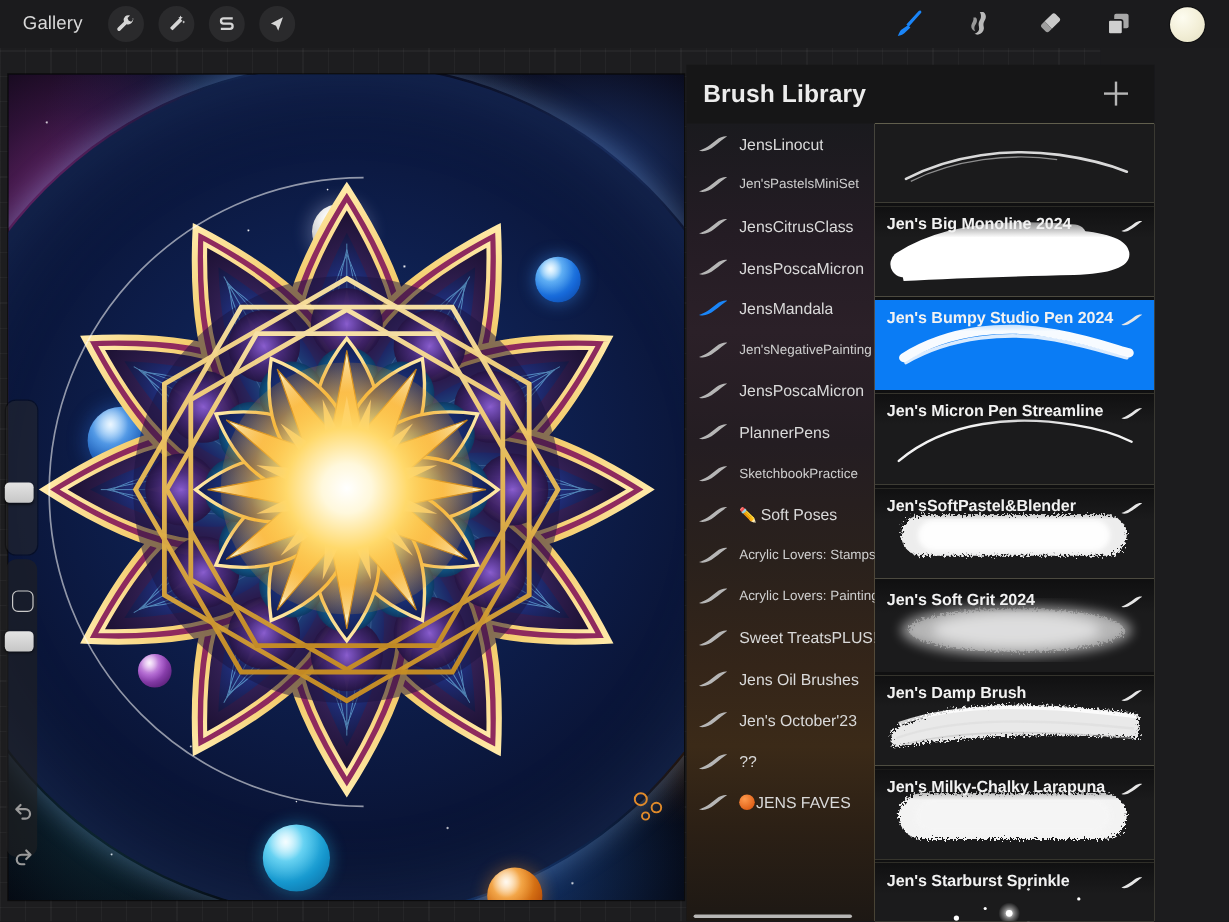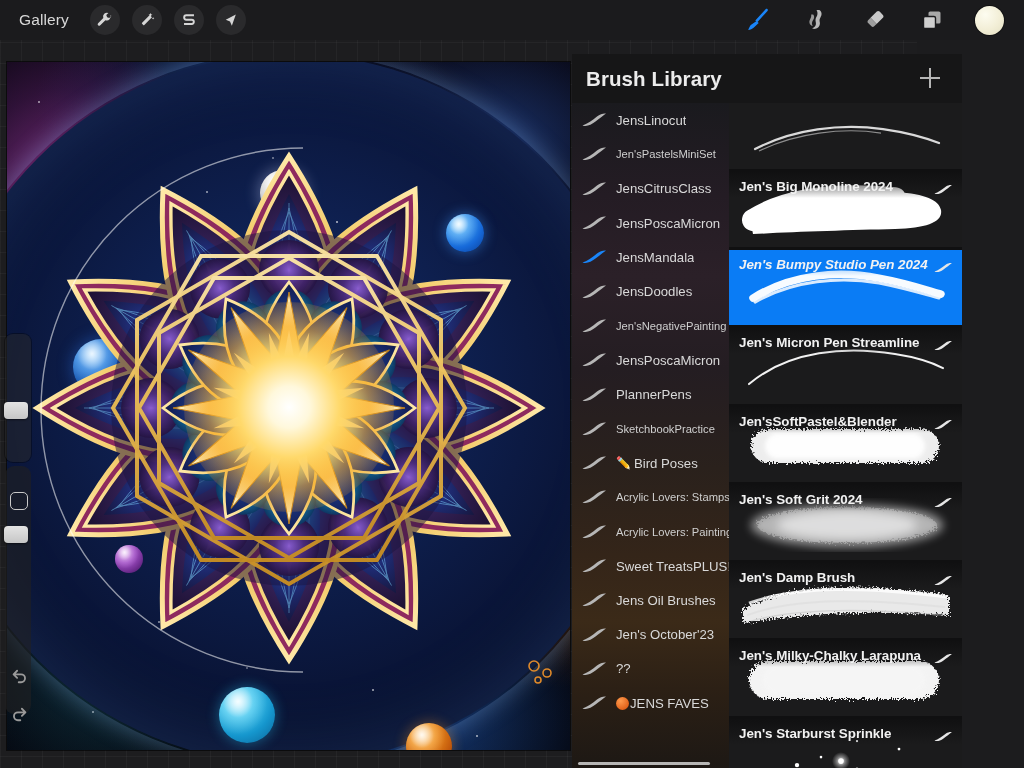--- a/index.html
+++ b/index.html
@@ -167,21 +167,21 @@
     position: absolute; left: 6px; bottom: 3px; width: 132px; height: 3px;
     background: rgba(235,235,235,.75); border-radius: 2px; cursor: grab;
   }
 
   
   #brush-col {
     position: relative; width: 233px; height: 665px; overflow: hidden;
     background: #fef9c3;
   }
   .brush-item { position: relative; width: 233px; height: 75.2px; background: #1b1b1c; }
-  .brush-item.sel { background: #0a7cf5; font-style: italic; }
+  .brush-item.sel { background: #0a7cf5; }
   .brush-name {
     position: absolute; left: 10px; top: 7px;
     color: #f2f2f2; font-size: 13.4px; font-weight: bold; white-space: nowrap;
     letter-spacing: -.05px;
   }
   .brush-tick { position: absolute; right: 9px; top: 9px; width: 20px; height: 11px; }
   .preview { position: absolute; left: 0; top: 0; width: 233px; height: 75.2px; }
   .gap { height: 3px; background: #101011; }
 
   .label-strip { position: absolute; left: 0; top: 0; width: 233px; height: 26px; }
@@ -617,26 +617,20 @@
             <div class="set-row">
               <span class="set-stroke"><svg width="28" height="16" viewBox="0 0 28 16">
                   <path d="M2.5 13.4 C 7 12.4 12 8.6 17 4.6 C 20 2.2 23.5 1.2 26 1.6 C 23 3.6 19.5 6.6 15.5 9.6 C 11 13 6.5 15 2.5 13.4 Z" fill="#1a85f8"></path>
                 </svg></span>
               <span class="set-label">JensMandala</span>
             </div>
             <div class="set-row">
               <span class="set-stroke"><svg width="28" height="16" viewBox="0 0 28 16">
                   <path d="M2.5 13.4 C 7 12.4 12 8.6 17 4.6 C 20 2.2 23.5 1.2 26 1.6 C 23 3.6 19.5 6.6 15.5 9.6 C 11 13 6.5 15 2.5 13.4 Z" fill="#b6b6b6"></path>
                 </svg></span>
-              <span class="set-label">JensDoodles</span>
-            </div>
-            <div class="set-row">
-              <span class="set-stroke"><svg width="28" height="16" viewBox="0 0 28 16">
-                  <path d="M2.5 13.4 C 7 12.4 12 8.6 17 4.6 C 20 2.2 23.5 1.2 26 1.6 C 23 3.6 19.5 6.6 15.5 9.6 C 11 13 6.5 15 2.5 13.4 Z" fill="#b6b6b6"></path>
-                </svg></span>
               <span class="set-label sm">Jen'sNegativePainting</span>
             </div>
             <div class="set-row">
               <span class="set-stroke"><svg width="28" height="16" viewBox="0 0 28 16">
                   <path d="M2.5 13.4 C 7 12.4 12 8.6 17 4.6 C 20 2.2 23.5 1.2 26 1.6 C 23 3.6 19.5 6.6 15.5 9.6 C 11 13 6.5 15 2.5 13.4 Z" fill="#b6b6b6"></path>
                 </svg></span>
               <span class="set-label">JensPoscaMicron</span>
             </div>
             <div class="set-row">
               <span class="set-stroke"><svg width="28" height="16" viewBox="0 0 28 16">
@@ -648,21 +642,21 @@
               <span class="set-stroke"><svg width="28" height="16" viewBox="0 0 28 16">
                   <path d="M2.5 13.4 C 7 12.4 12 8.6 17 4.6 C 20 2.2 23.5 1.2 26 1.6 C 23 3.6 19.5 6.6 15.5 9.6 C 11 13 6.5 15 2.5 13.4 Z" fill="#b6b6b6"></path>
                 </svg></span>
               <span class="set-label sm">SketchbookPractice</span>
             </div>
             <div class="set-row">
               <span class="set-stroke"><svg width="28" height="16" viewBox="0 0 28 16">
                   <path d="M2.5 13.4 C 7 12.4 12 8.6 17 4.6 C 20 2.2 23.5 1.2 26 1.6 C 23 3.6 19.5 6.6 15.5 9.6 C 11 13 6.5 15 2.5 13.4 Z" fill="#b6b6b6"></path>
                 </svg></span>
               <span class="set-emoji">✏️</span>
-              <span class="set-label">Bird Poses</span>
+              <span class="set-label">Soft Poses</span>
             </div>
             <div class="set-row">
               <span class="set-stroke"><svg width="28" height="16" viewBox="0 0 28 16">
                   <path d="M2.5 13.4 C 7 12.4 12 8.6 17 4.6 C 20 2.2 23.5 1.2 26 1.6 C 23 3.6 19.5 6.6 15.5 9.6 C 11 13 6.5 15 2.5 13.4 Z" fill="#b6b6b6"></path>
                 </svg></span>
               <span class="set-label sm">Acrylic Lovers: Stamps</span>
             </div>
             <div class="set-row">
               <span class="set-stroke"><svg width="28" height="16" viewBox="0 0 28 16">
                   <path d="M2.5 13.4 C 7 12.4 12 8.6 17 4.6 C 20 2.2 23.5 1.2 26 1.6 C 23 3.6 19.5 6.6 15.5 9.6 C 11 13 6.5 15 2.5 13.4 Z" fill="#b6b6b6"></path>

